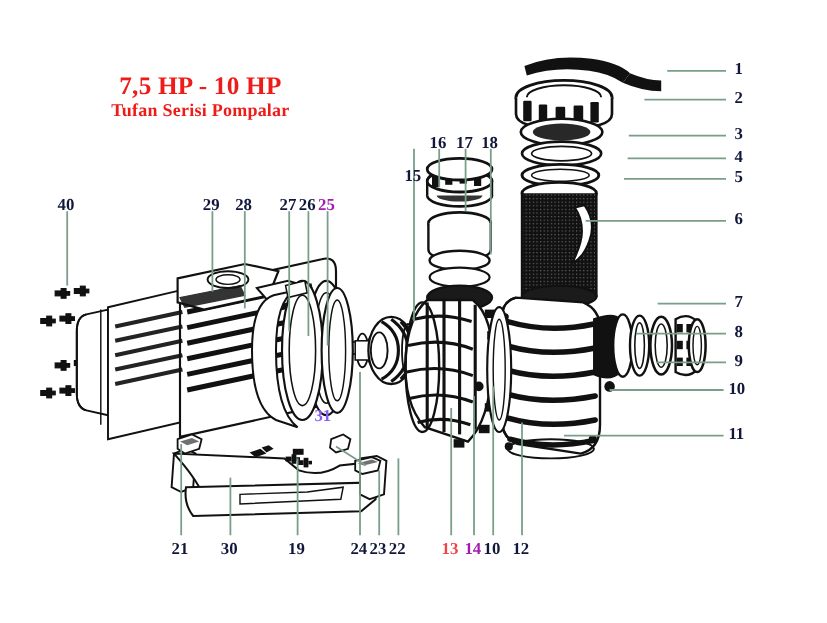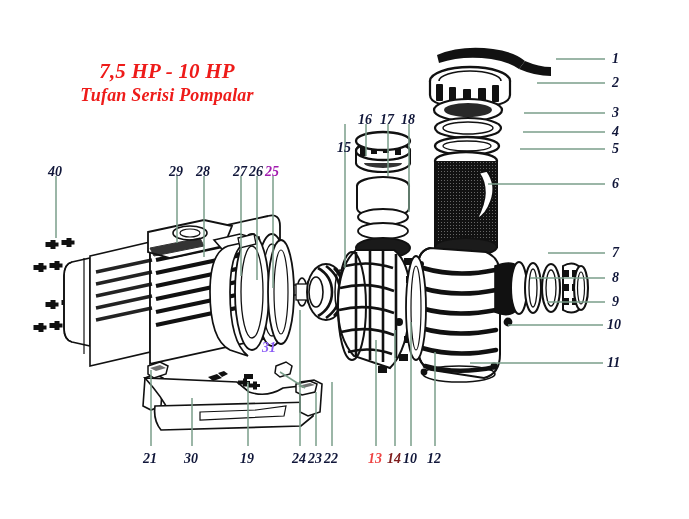--- a/index.html
+++ b/index.html
@@ -1,25 +1,25 @@
 <!DOCTYPE html>
 <html><head>
 <meta charset="utf-8">
 <title>Exploded Parts Diagram</title>
 <style>
   html,body{margin:0;padding:0;background:#ffffff;}
   body{width:689px;height:519px;overflow:hidden;
        font-family:"Liberation Serif","DejaVu Serif",serif;}
-  #stage{position:relative;width:689px;height:470px;background:#fff;font-style:italic;}
+  #stage{position:relative;width:689px;height:470px;background:#fff;}
   #art{position:absolute;left:0;top:0;width:689px;height:519px;}
   .title-block{position:absolute;left:32px;top:58px;width:270px;
        color:#ee1b19;font-weight:bold;font-size:21px;line-height:1.25;
        text-align:center;letter-spacing:.2px;
        font-family:"Liberation Serif","DejaVu Serif",serif;}
-  .title-block .l2{font-size:18px;}
+  .title-block .l2{font-size:15px;}
   .num{position:absolute;color:#11173a;font-size:14px;font-weight:bold;
        font-family:"Liberation Serif","DejaVu Serif",serif;
        line-height:1;white-space:nowrap;}
 </style>
 </head>
 <body>
 
 <div id="stage">
 
   <svg id="art" viewBox="0 0 689 519">
@@ -332,18 +332,18 @@
       <div class="num" style="left: 358px; top: 113px; color: rgb(17, 23, 58);">16</div>
       <div class="num" style="left: 380px; top: 113px; color: rgb(17, 23, 58);">17</div>
       <div class="num" style="left: 401px; top: 113px; color: rgb(17, 23, 58);">18</div>
       <div class="num" style="left: 143px; top: 452px; color: rgb(17, 23, 58);">21</div>
       <div class="num" style="left: 184px; top: 452px; color: rgb(17, 23, 58);">30</div>
       <div class="num" style="left: 240px; top: 452px; color: rgb(17, 23, 58);">19</div>
       <div class="num" style="left: 292px; top: 452px; color: rgb(17, 23, 58);">24</div>
       <div class="num" style="left: 308px; top: 452px; color: rgb(17, 23, 58); text-align: right;">23</div>
       <div class="num" style="left: 324px; top: 452px; color: rgb(17, 23, 58);">22</div>
       <div class="num" style="left: 368px; top: 452px; color: #ef4444;">13</div>
-      <div class="num" style="left: 387px; top: 452px; color: #7f1d1d;">14</div>
+      <div class="num" style="left: 387px; top: 452px; color: #a21caf;">14</div>
       <div class="num" style="left: 403px; top: 452px; color: rgb(17, 23, 58);">10</div>
       <div class="num" style="left: 427px; top: 452px; color: rgb(17, 23, 58);">12</div>
       <div class="num" style="left: 262px; top: 341px; color: #8b5cf6;">31</div>
     </div>
 </div>
 
 </body></html>

